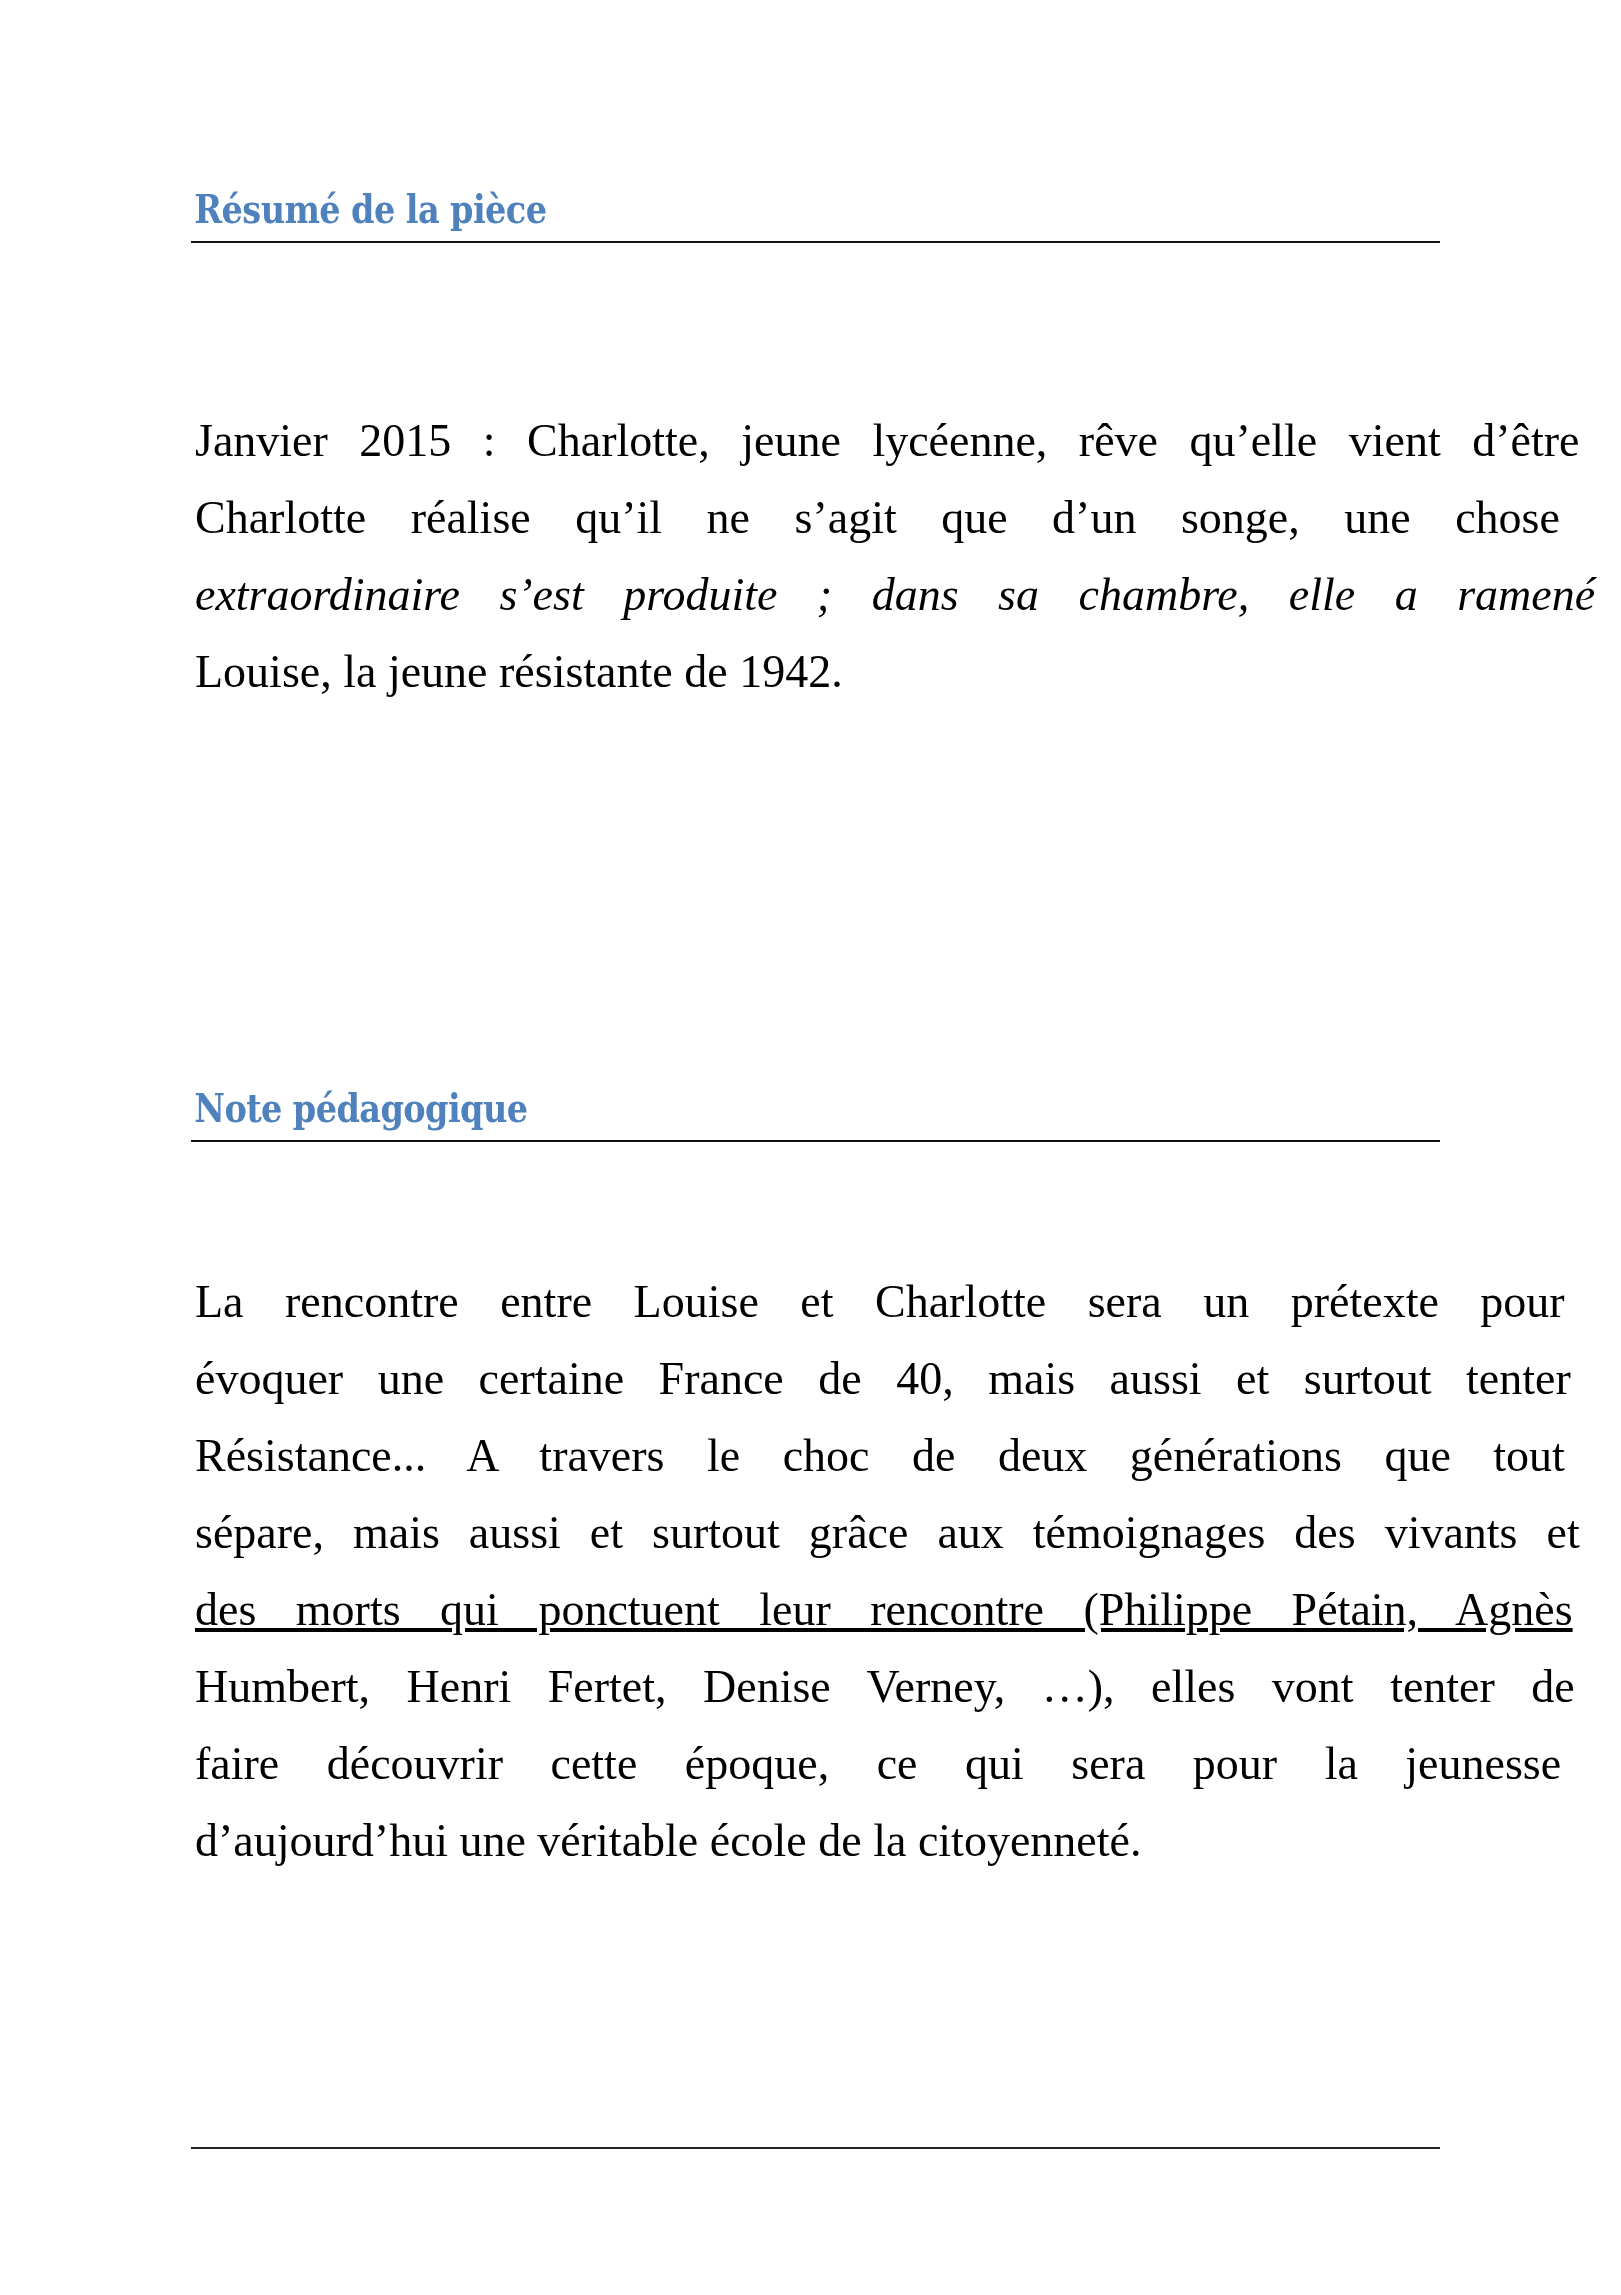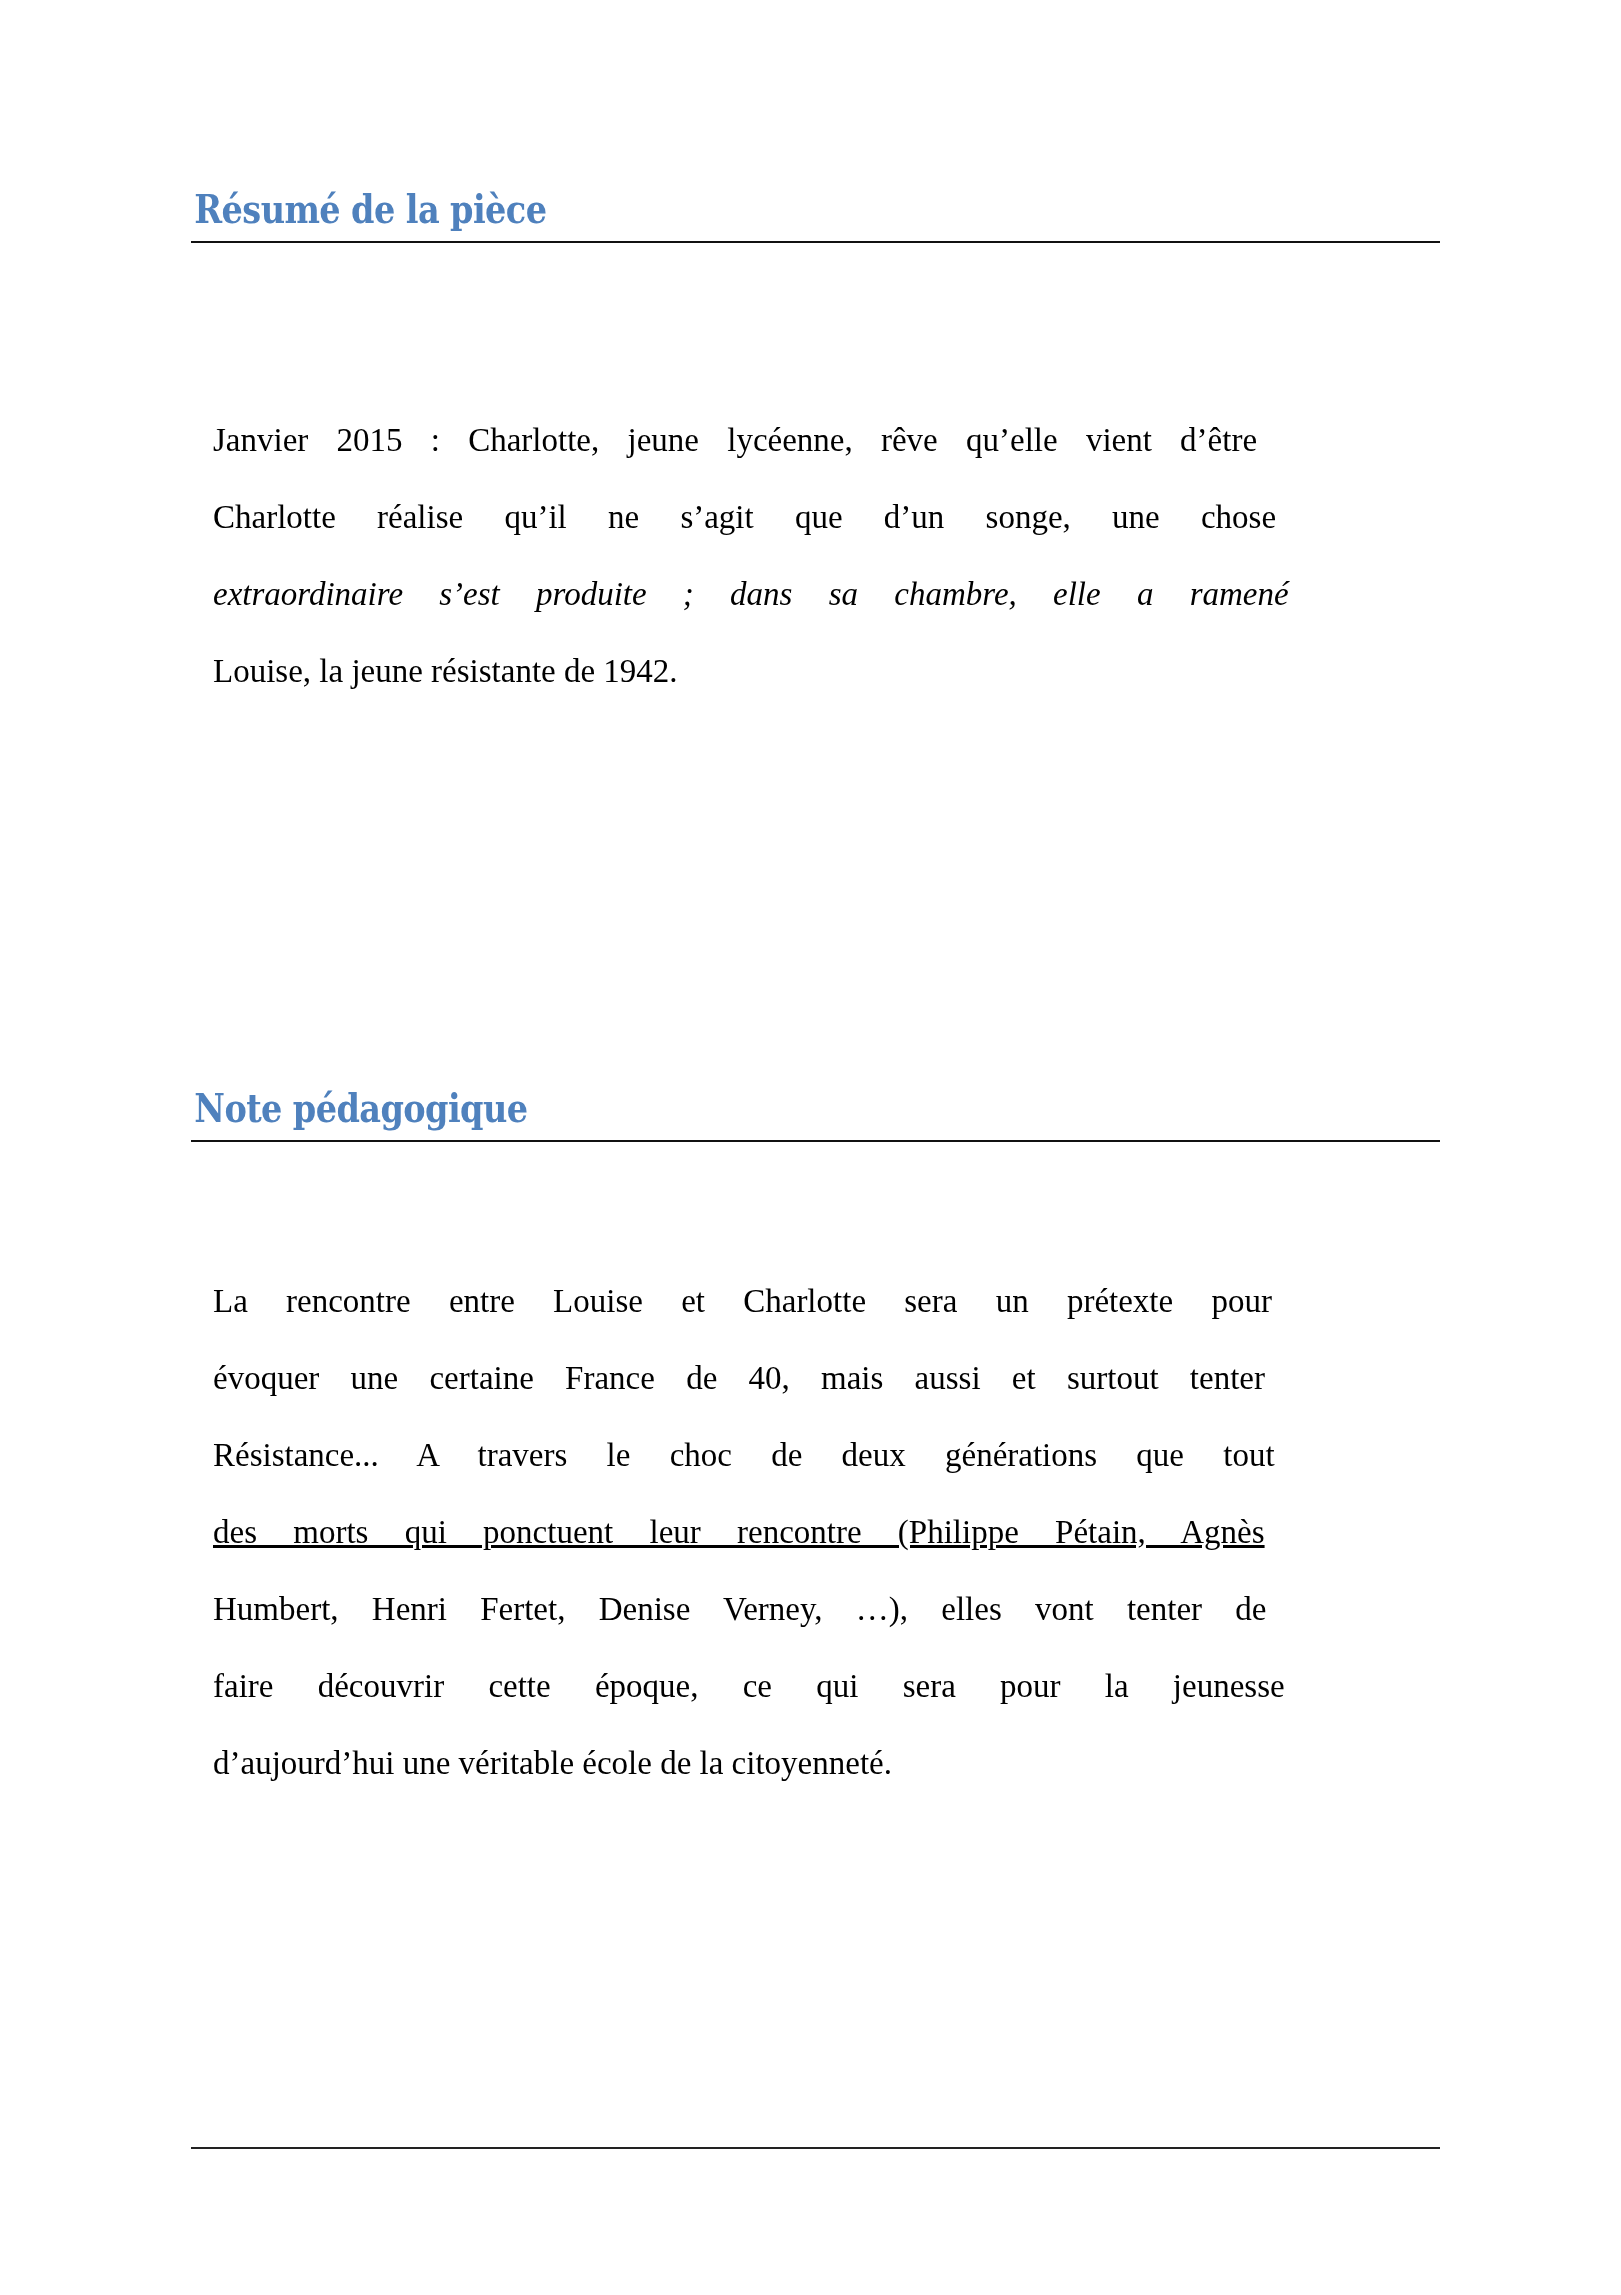--- a/index.html
+++ b/index.html
@@ -32,23 +32,23 @@
       letter-spacing: -0.7px;
       transform: scaleX(0.86);
       transform-origin: left bottom;
       white-space: nowrap;
     }
     #h1 { top: 190px; }
     #h2 { top: 1089px; }
 
     .para {
       position: absolute;
-      left: 213px;
+      left: 195px;
       width: 1242px;
-      font-size: 33px;
+      font-size: 46px;
       line-height: 77px;
       text-align: justify;
       text-align-last: left;
     }
     .para span.line {
       display: block;
       text-align: justify;
       text-align-last: justify;
       white-space: nowrap;
       overflow: visible;
@@ -83,20 +83,21 @@
 </div>
 
 <div id="h2" class="heading-block">
   <div class="heading" style="color: rgb(79, 129, 189);">Note pédagogique</div>
 </div>
 
 <div id="p2" class="para">
   <span class="line" style="display: block; word-spacing: 30px; text-align-last: left;">La rencontre entre Louise et Charlotte sera un prétexte pour</span>
   <span class="line" style="display: block; word-spacing: 23px; text-align-last: left;">évoquer une certaine France de 40, mais aussi et surtout tenter</span>
   <span class="line" style="display: block; word-spacing: 31px; text-align-last: left;">Résistance... A travers le choc de deux générations que tout</span>
+  <span class="line" style="display: block; word-spacing: 17.5px; text-align-last: left;">sépare, mais aussi et surtout grâce aux témoignages des vivants et</span>
   <span class="line" style="display: block; word-spacing: 28px; text-align-last: left; text-decoration: underline;">des morts qui ponctuent leur rencontre (Philippe Pétain, Agnès</span>
   <span class="line" style="display: block; word-spacing: 25px; text-align-last: left;">Humbert, Henri Fertet, Denise Verney, …), elles vont tenter de</span>
   <span class="line" style="display: block; word-spacing: 36px; text-align-last: left;">faire découvrir cette époque, ce qui sera pour la jeunesse</span>
   <span class="line last">d’aujourd’hui une véritable école de la citoyenneté.</span>
 </div>
 
 <div class="footer-rule"></div>
 
 
 </body></html>

